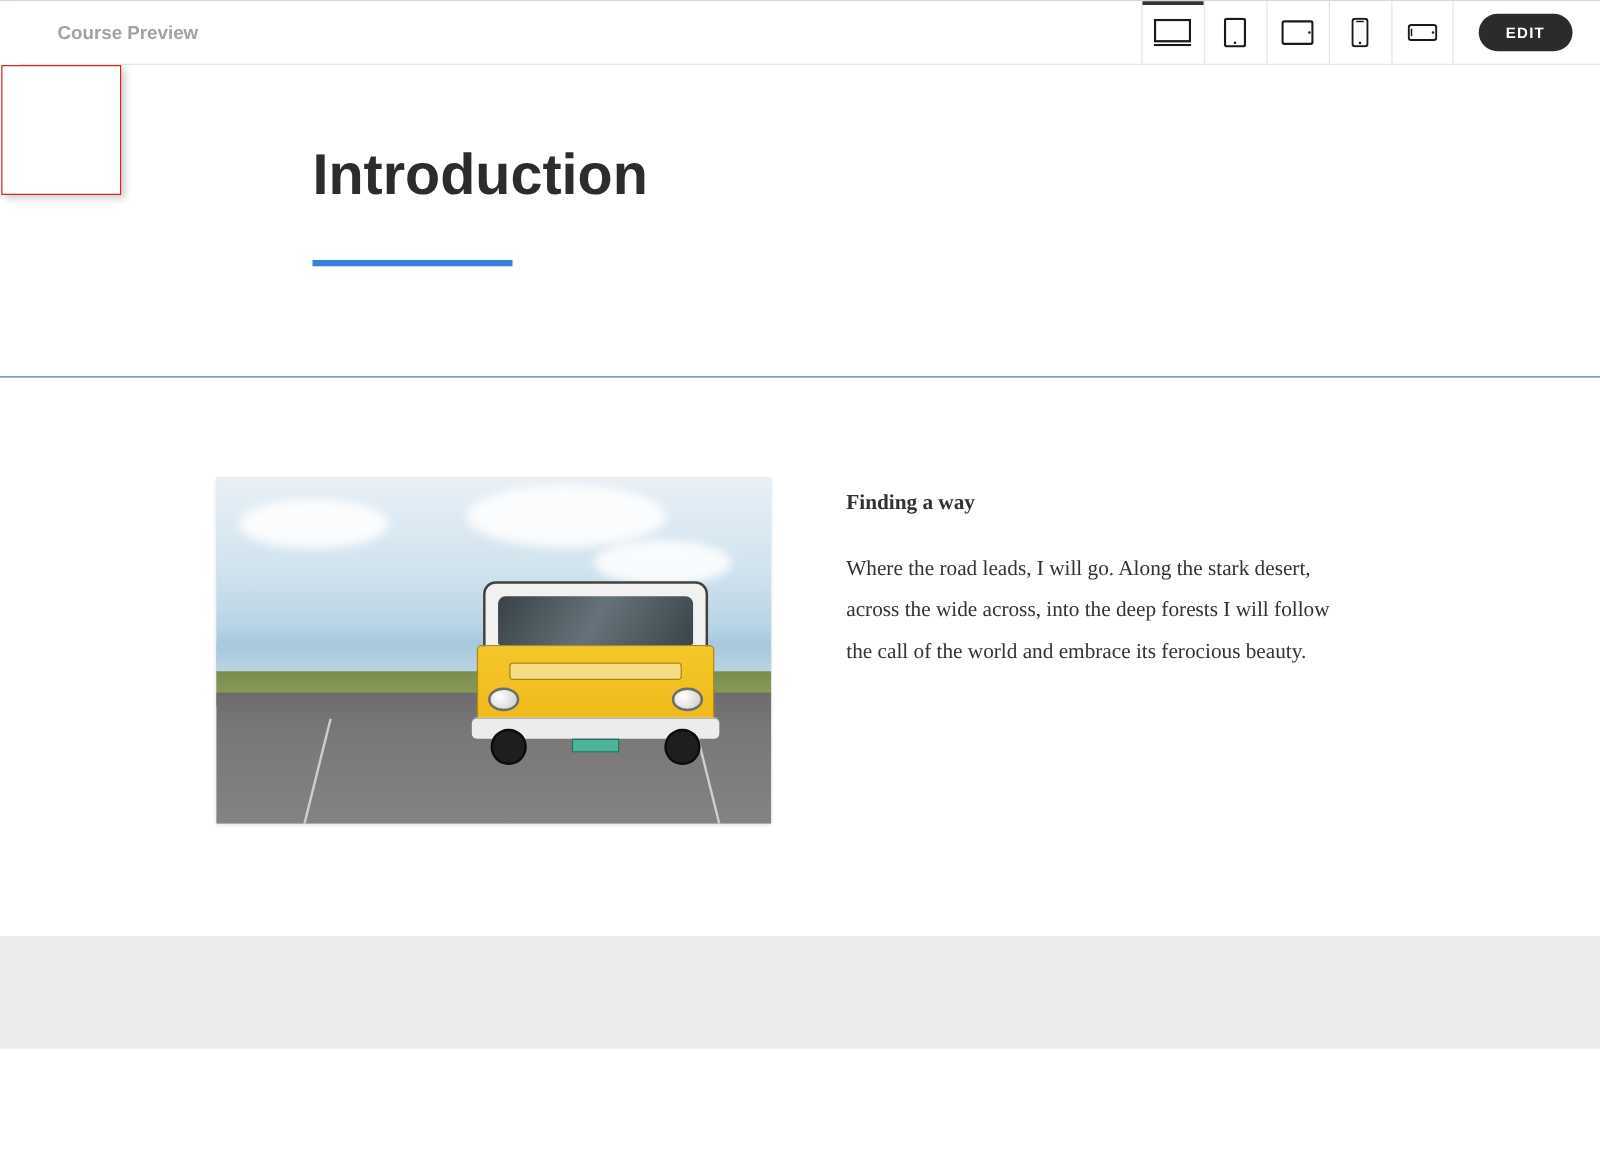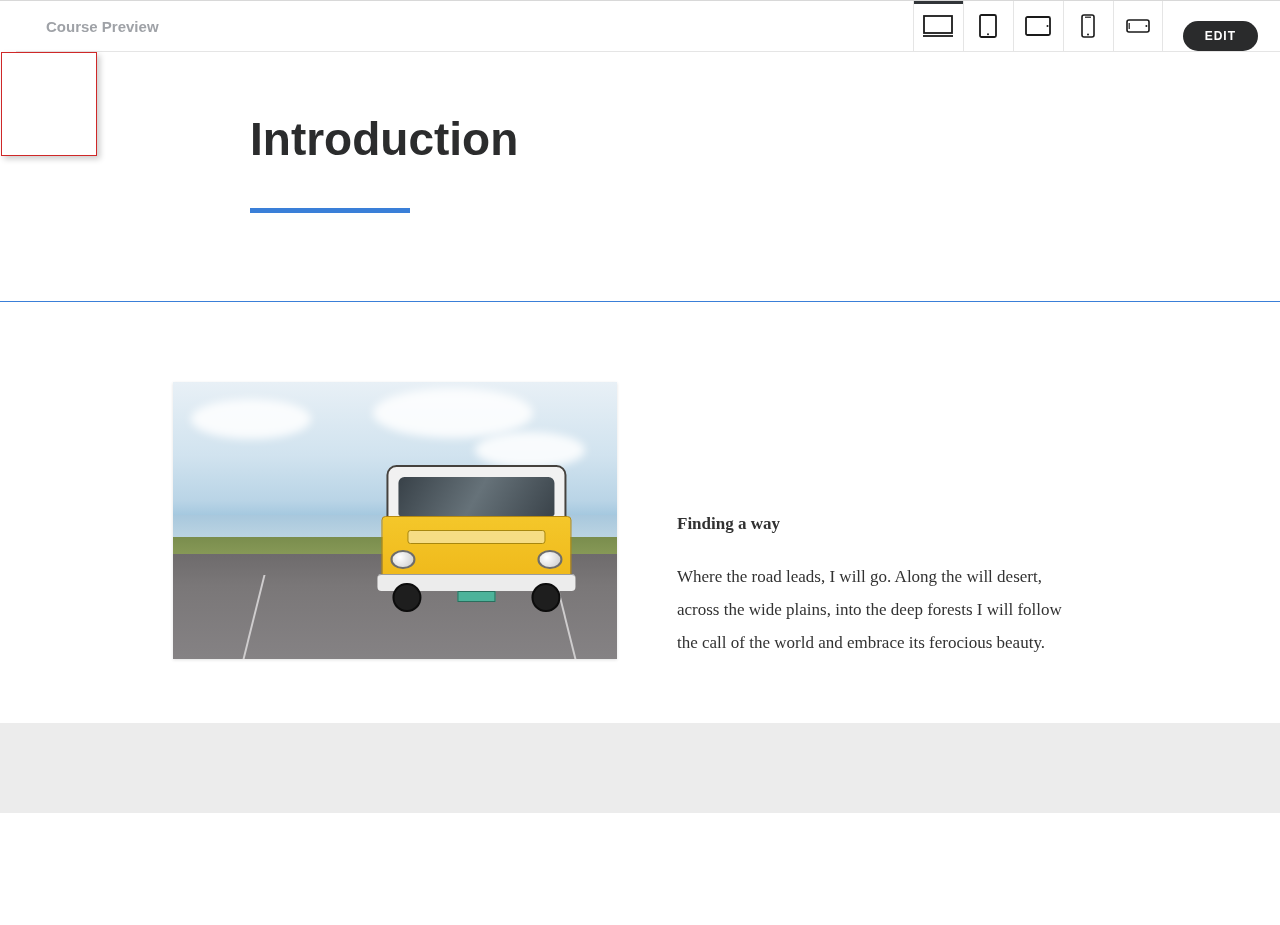--- a/index.html
+++ b/index.html
@@ -24,21 +24,21 @@
       padding: 0 22px 0 30px;
       margin-left: 16px;
     }
     .toolbar-title {
       color: #9fa2a7;
       font-size: 15px;
       font-weight: 600;
     }
     .toolbar-right {
       display: flex;
-      align-items: flex-end;
+      align-items: center;
       height: 100%;
     }
     .device-selector {
       display: flex;
       height: 100%;
       margin-right: 20px;
     }
     .device-btn {
       width: 50px;
       height: 100%;
@@ -107,22 +107,22 @@
       width: 160px; height: 5px;
       background: #3a7fd8;
     }
     .hr-blue {
       height: 1px;
       background: #3a7fd8;
       width: 100%;
     }
     .content-block {
       display: flex;
-      align-items: flex-end;
-      padding: 80px 173px 64px;
+      align-items: flex-start;
+      padding: 80px 173px 90px;
       gap: 60px;
     }
     .content-image {
       width: 444px; height: 277px;
       flex-shrink: 0;
       background: #d9e6ef;
       position: relative;
       overflow: hidden;
       box-shadow: 0 1px 3px rgba(0,0,0,0.12);
     }
@@ -275,18 +275,18 @@
         <div class="headlight hl-l"></div>
         <div class="headlight hl-r"></div>
         <div class="van-bumper"></div>
         <div class="wheel wh-l"></div>
         <div class="wheel wh-r"></div>
         <div class="plate"></div>
       </div>
     </div>
     <div class="content-text">
       <h4>Finding a way</h4>
-      <p>Where the road leads, I will go. Along the will desert, across the wide plains, into the deep forests I will follow the call of the world and embrace its ferocious beauty.</p>
+      <p>Where the road leads, I will go. Along the stark desert, across the wide across, into the deep forests I will follow the call of the world and embrace its ferocious beauty.</p>
     </div>
   </div>
 
   <div class="footer-band"></div>
 </div>
 
 </body></html>

